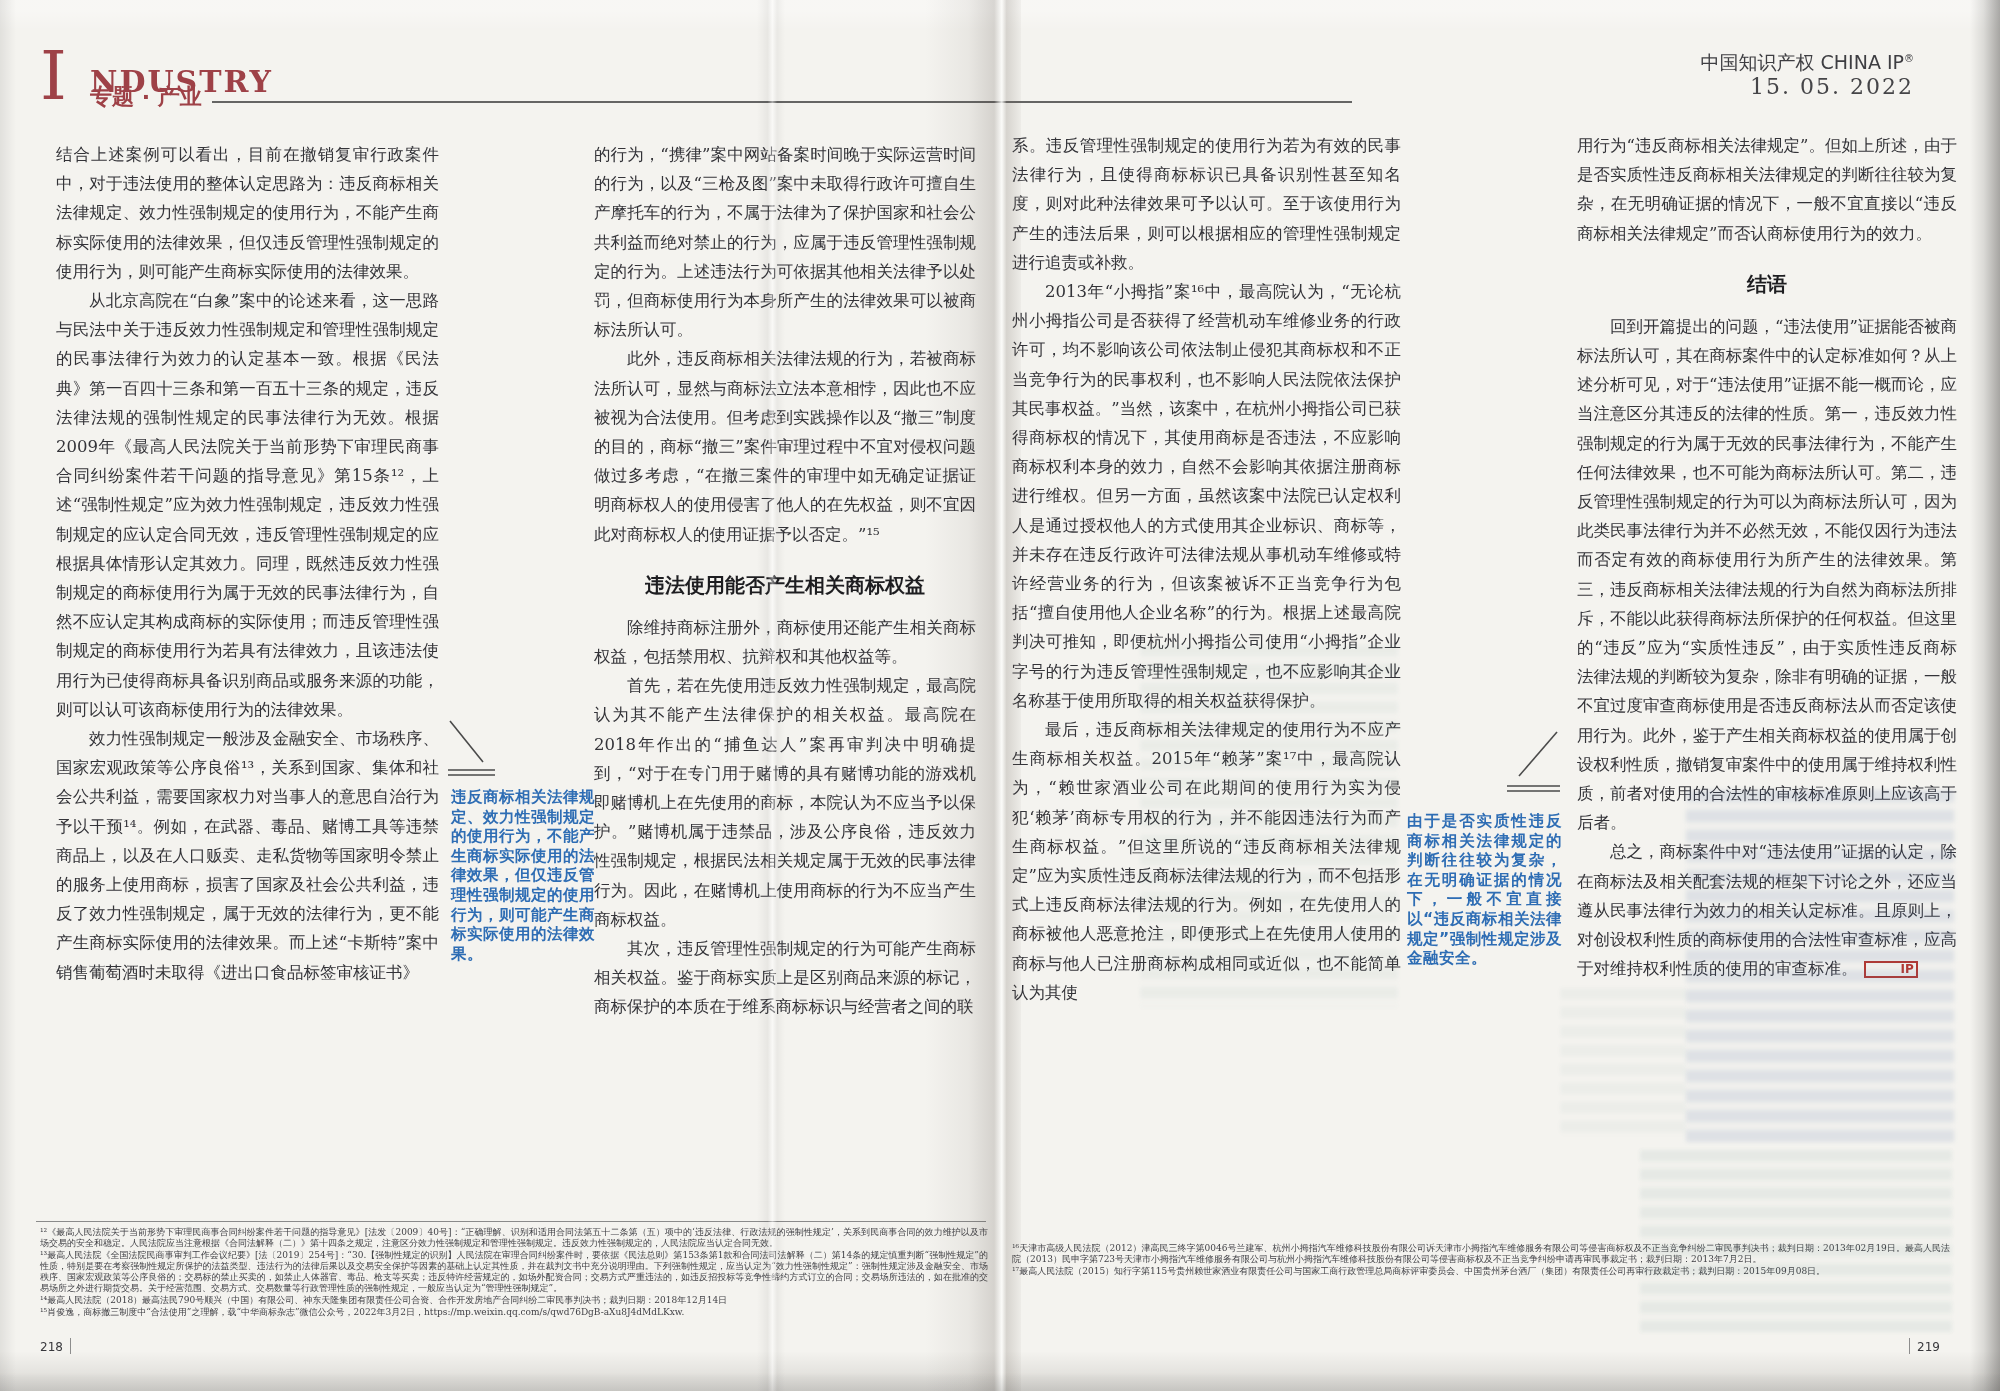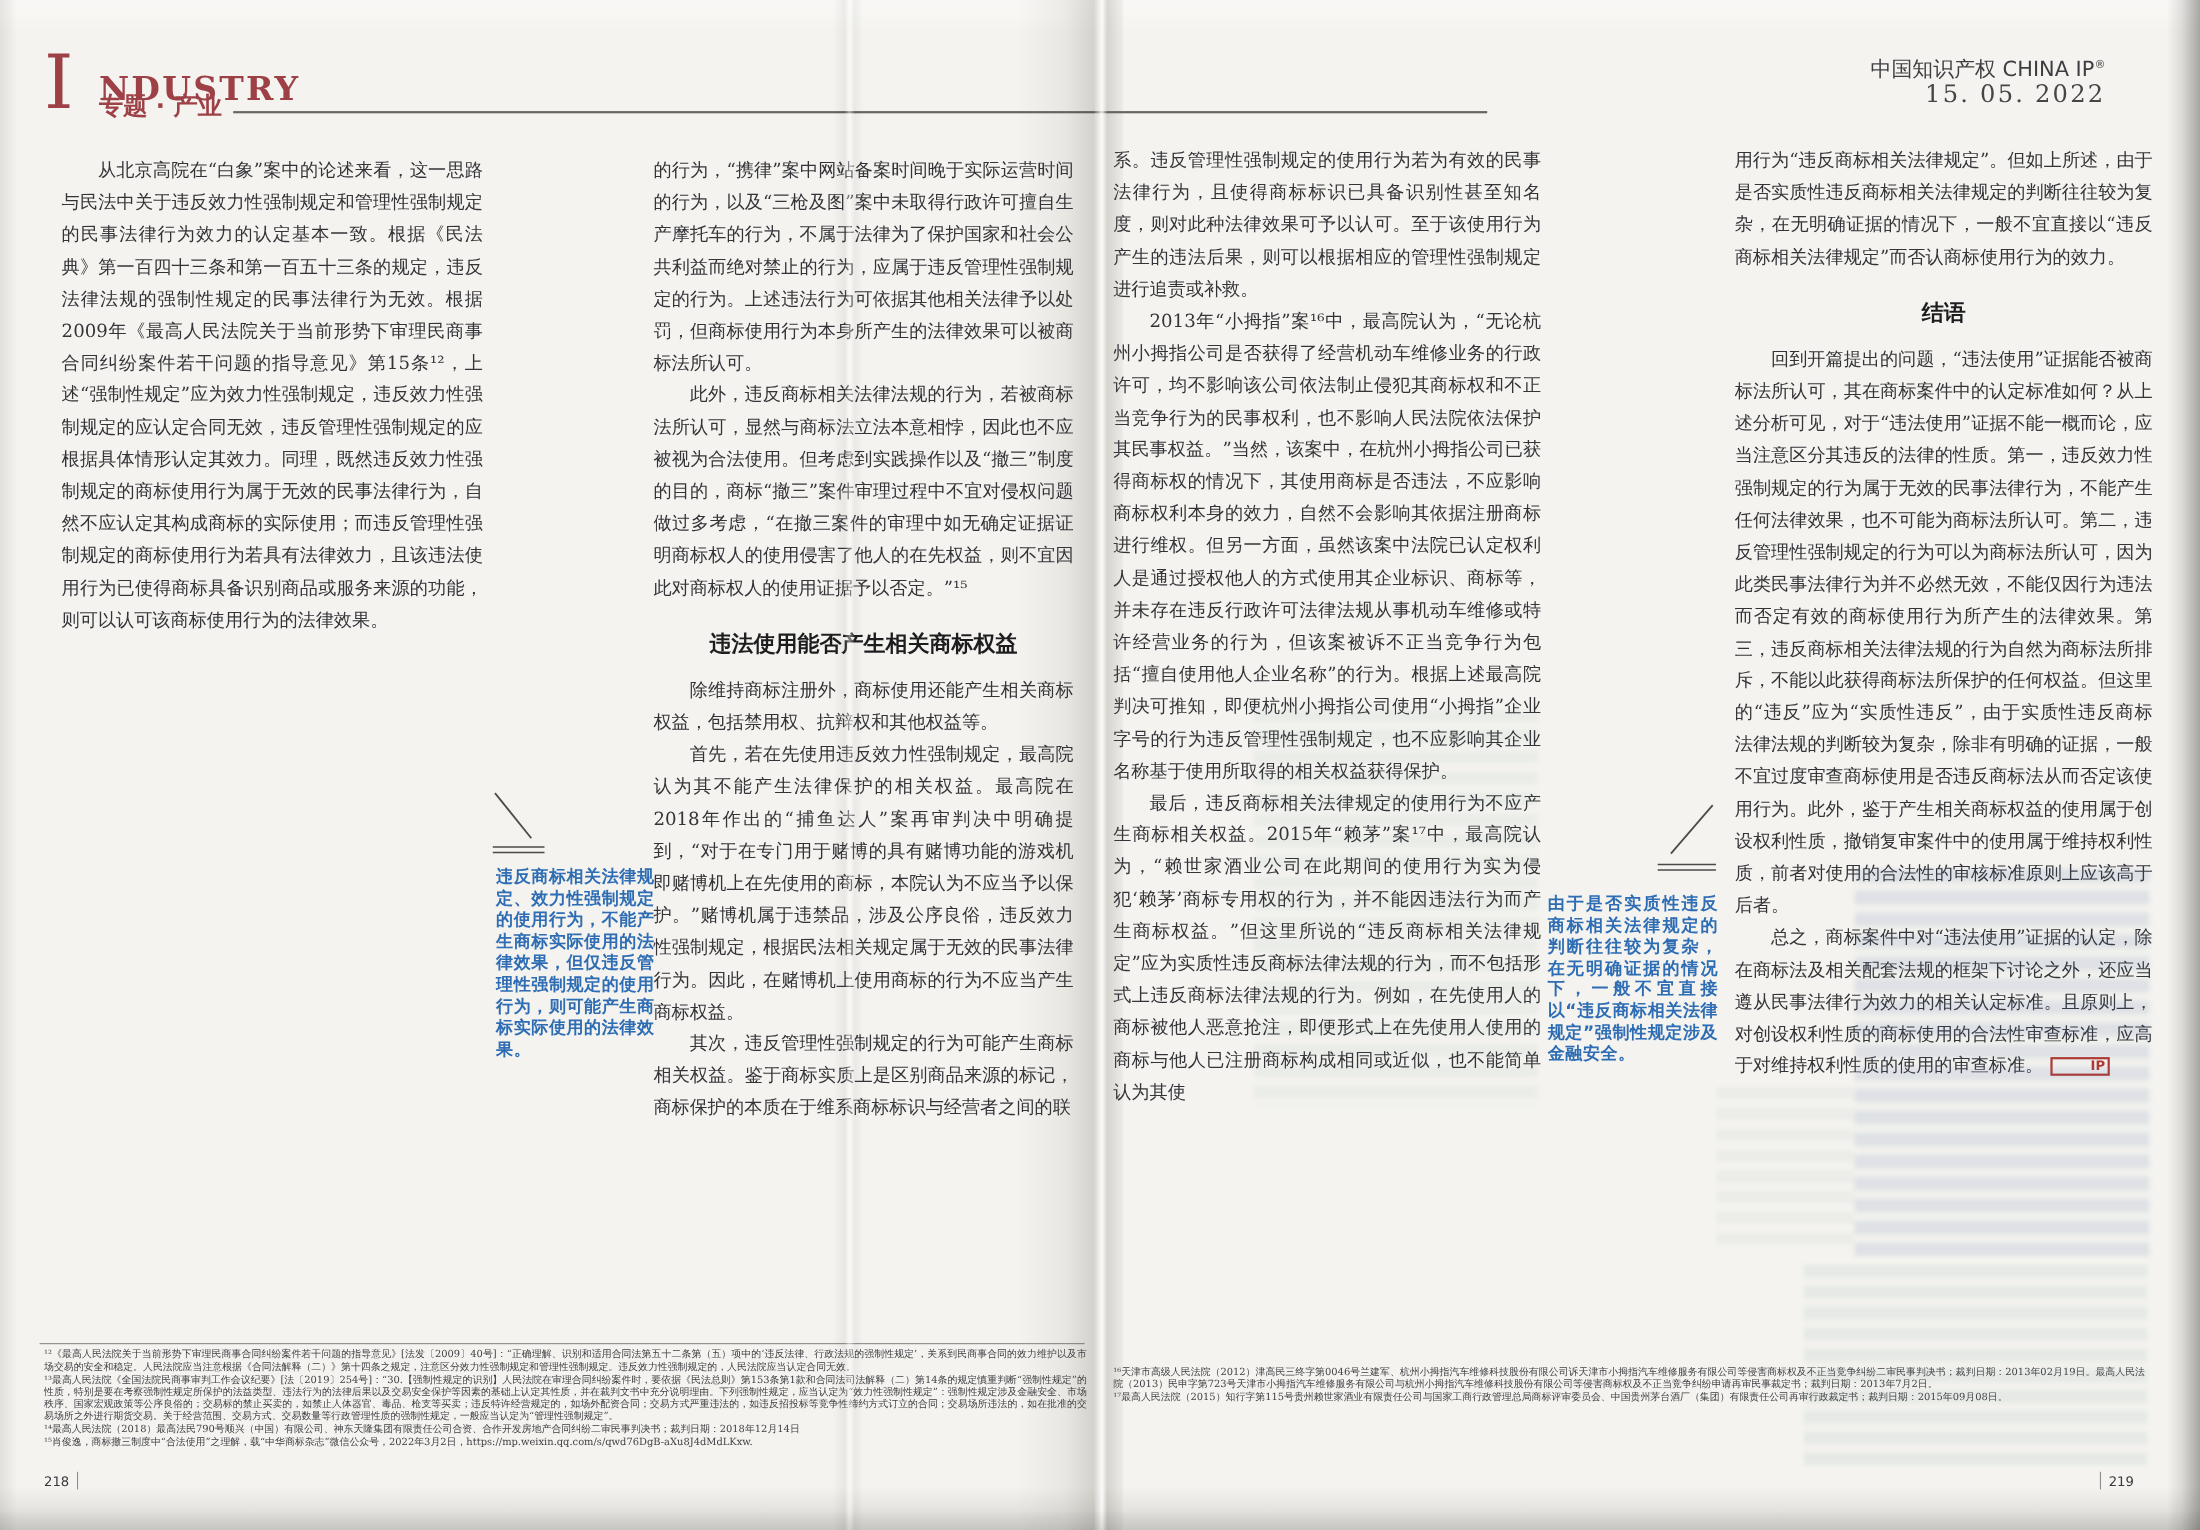--- a/index.html
+++ b/index.html
@@ -74,21 +74,23 @@
 <div class="sheet">
 
   <div class="ind-initial">I</div>
   <div class="ind-rest">NDUSTRY</div>
   <div class="ind-cn">专题 · 产业</div>
   <div class="header-rule"></div>
   <div class="brand"><span>中国知识产权 CHINA IP</span><sup>®</sup></div>
   <div class="issue-date">15. 05. 2022</div>
 
   <div class="col col1">
+    <p>结合上述案例可以看出，目前在撤销复审行政案件中，对于违法使用的整体认定思路为：违反商标相关法律规定、效力性强制规定的使用行为，不能产生商标实际使用的法律效果，但仅违反管理性强制规定的使用行为，则可能产生商标实际使用的法律效果。</p>
     <p class="ind">从北京高院在“白象”案中的论述来看，这一思路与民法中关于违反效力性强制规定和管理性强制规定的民事法律行为效力的认定基本一致。根据《民法典》第一百四十三条和第一百五十三条的规定，违反法律法规的强制性规定的民事法律行为无效。根据2009年《最高人民法院关于当前形势下审理民商事合同纠纷案件若干问题的指导意见》第15条¹²，上述“强制性规定”应为效力性强制规定，违反效力性强制规定的应认定合同无效，违反管理性强制规定的应根据具体情形认定其效力。同理，既然违反效力性强制规定的商标使用行为属于无效的民事法律行为，自然不应认定其构成商标的实际使用；而违反管理性强制规定的商标使用行为若具有法律效力，且该违法使用行为已使得商标具备识别商品或服务来源的功能，则可以认可该商标使用行为的法律效果。</p>
+    <p class="ind">效力性强制规定一般涉及金融安全、市场秩序、国家宏观政策等公序良俗¹³，关系到国家、集体和社会公共利益，需要国家权力对当事人的意思自治行为予以干预¹⁴。例如，在武器、毒品、赌博工具等违禁商品上，以及在人口贩卖、走私货物等国家明令禁止的服务上使用商标，损害了国家及社会公共利益，违反了效力性强制规定，属于无效的法律行为，更不能产生商标实际使用的法律效果。而上述“卡斯特”案中销售葡萄酒时未取得《进出口食品标签审核证书》</p>
   </div>
 
   <div class="col col2">
     <p>的行为，“携律”案中网站备案时间晚于实际运营时间的行为，以及“三枪及图”案中未取得行政许可擅自生产摩托车的行为，不属于法律为了保护国家和社会公共利益而绝对禁止的行为，应属于违反管理性强制规定的行为。上述违法行为可依据其他相关法律予以处罚，但商标使用行为本身所产生的法律效果可以被商标法所认可。</p>
     <p class="ind">此外，违反商标相关法律法规的行为，若被商标法所认可，显然与商标法立法本意相悖，因此也不应被视为合法使用。但考虑到实践操作以及“撤三”制度的目的，商标“撤三”案件审理过程中不宜对侵权问题做过多考虑，“在撤三案件的审理中如无确定证据证明商标权人的使用侵害了他人的在先权益，则不宜因此对商标权人的使用证据予以否定。”¹⁵</p>
     <h2 class="sec-head">违法使用能否产生相关商标权益</h2>
     <p class="ind">除维持商标注册外，商标使用还能产生相关商标权益，包括禁用权、抗辩权和其他权益等。</p>
     <p class="ind">首先，若在先使用违反效力性强制规定，最高院认为其不能产生法律保护的相关权益。最高院在2018年作出的“捕鱼达人”案再审判决中明确提到，“对于在专门用于赌博的具有赌博功能的游戏机即赌博机上在先使用的商标，本院认为不应当予以保护。”赌博机属于违禁品，涉及公序良俗，违反效力性强制规定，根据民法相关规定属于无效的民事法律行为。因此，在赌博机上使用商标的行为不应当产生商标权益。</p>
     <p class="ind">其次，违反管理性强制规定的行为可能产生商标相关权益。鉴于商标实质上是区别商品来源的标记，商标保护的本质在于维系商标标识与经营者之间的联</p>
   </div>

